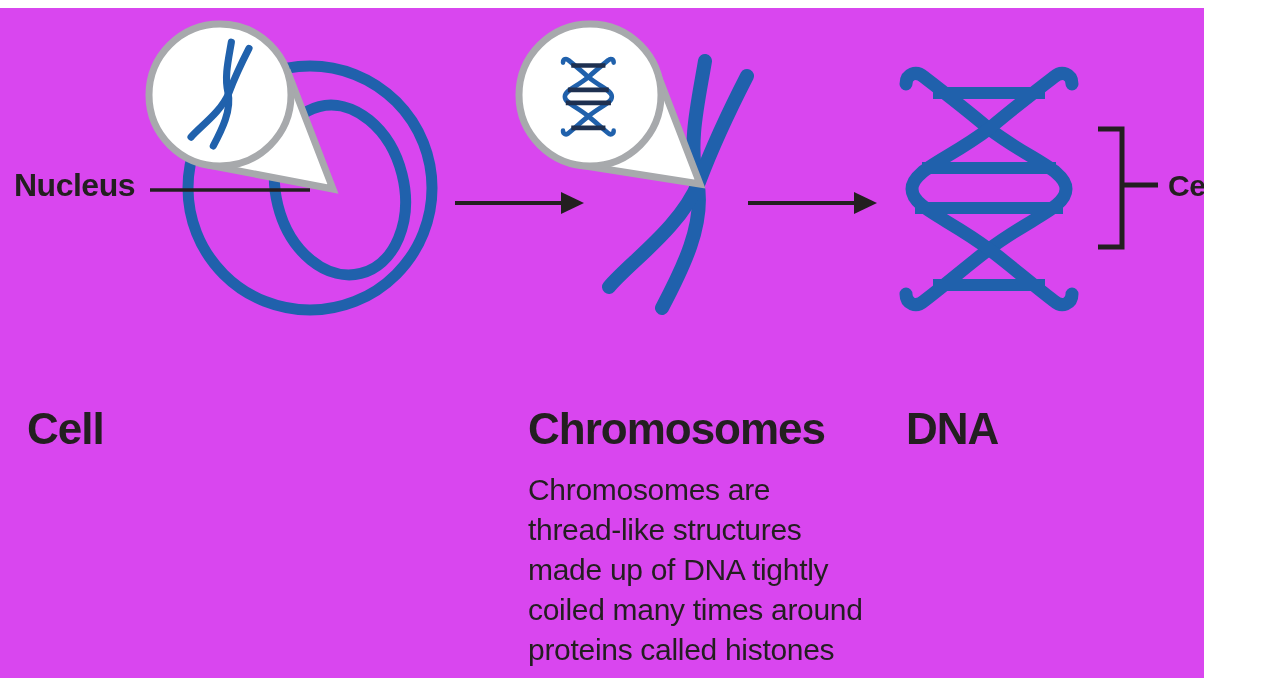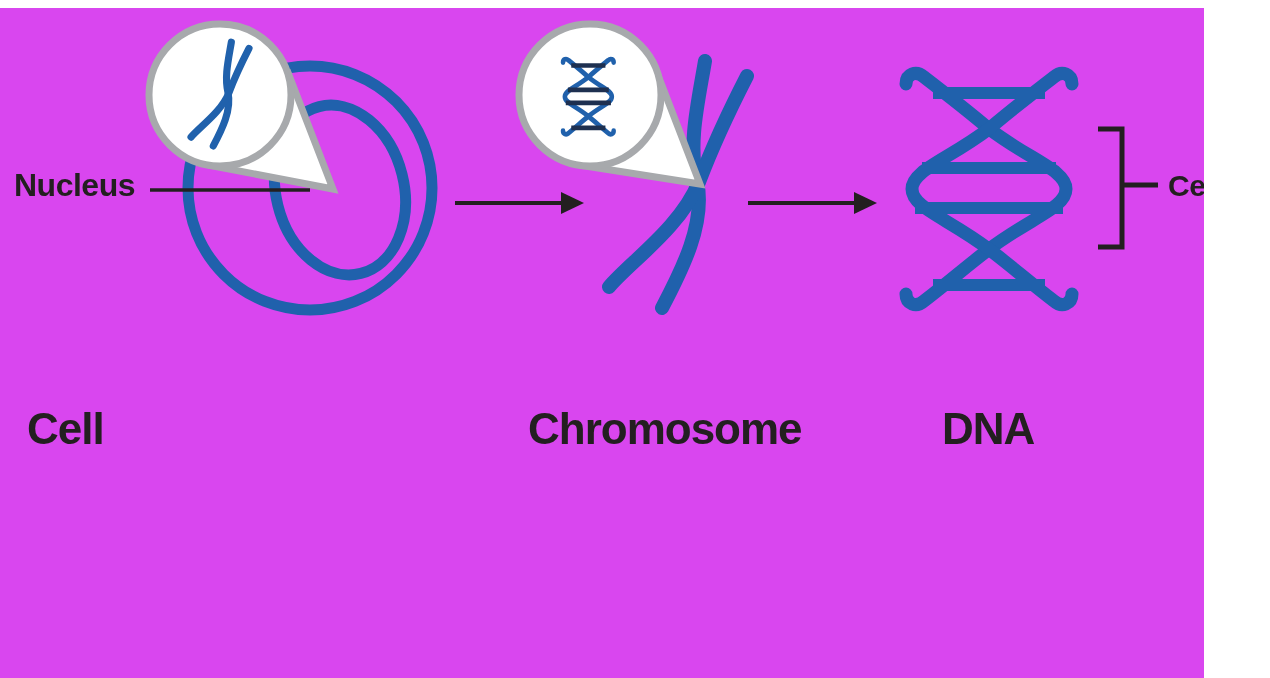--- a/index.html
+++ b/index.html
@@ -109,17 +109,22 @@
 
     <path d="M1098,121 L1122,121 L1122,239 L1098,239 M1122,177 L1158,177" fill="none" stroke="#231f20" stroke-width="5"></path>
   </svg>
 
   <div class="txt callout-label" style="left:14px; top:161px;">Nucleus</div>
 
   <div class="txt callout-label" style="left:1168px; top:163px; font-size:30px;">Cell</div>
 
   <div class="txt section-title" style="left:27px; top:398px;">Cell</div>
 
-  <div class="txt section-title" style="left:528px; top:398px;">Chromosome</div>
+  <div class="txt section-title" style="left:528px; top:398px;">Chromosomes</div>
+  <div class="txt section-desc" style="left:528px; top:462px;">Chromosomes are
+thread-like structures
+made up of DNA tightly
+coiled many times around
+proteins called histones</div>
 
-  <div class="txt section-title" style="left:942px; top:398px;">DNA</div>
+  <div class="txt section-title" style="left:906px; top:398px;">DNA</div>
 
 </div>
 
 </body></html>

